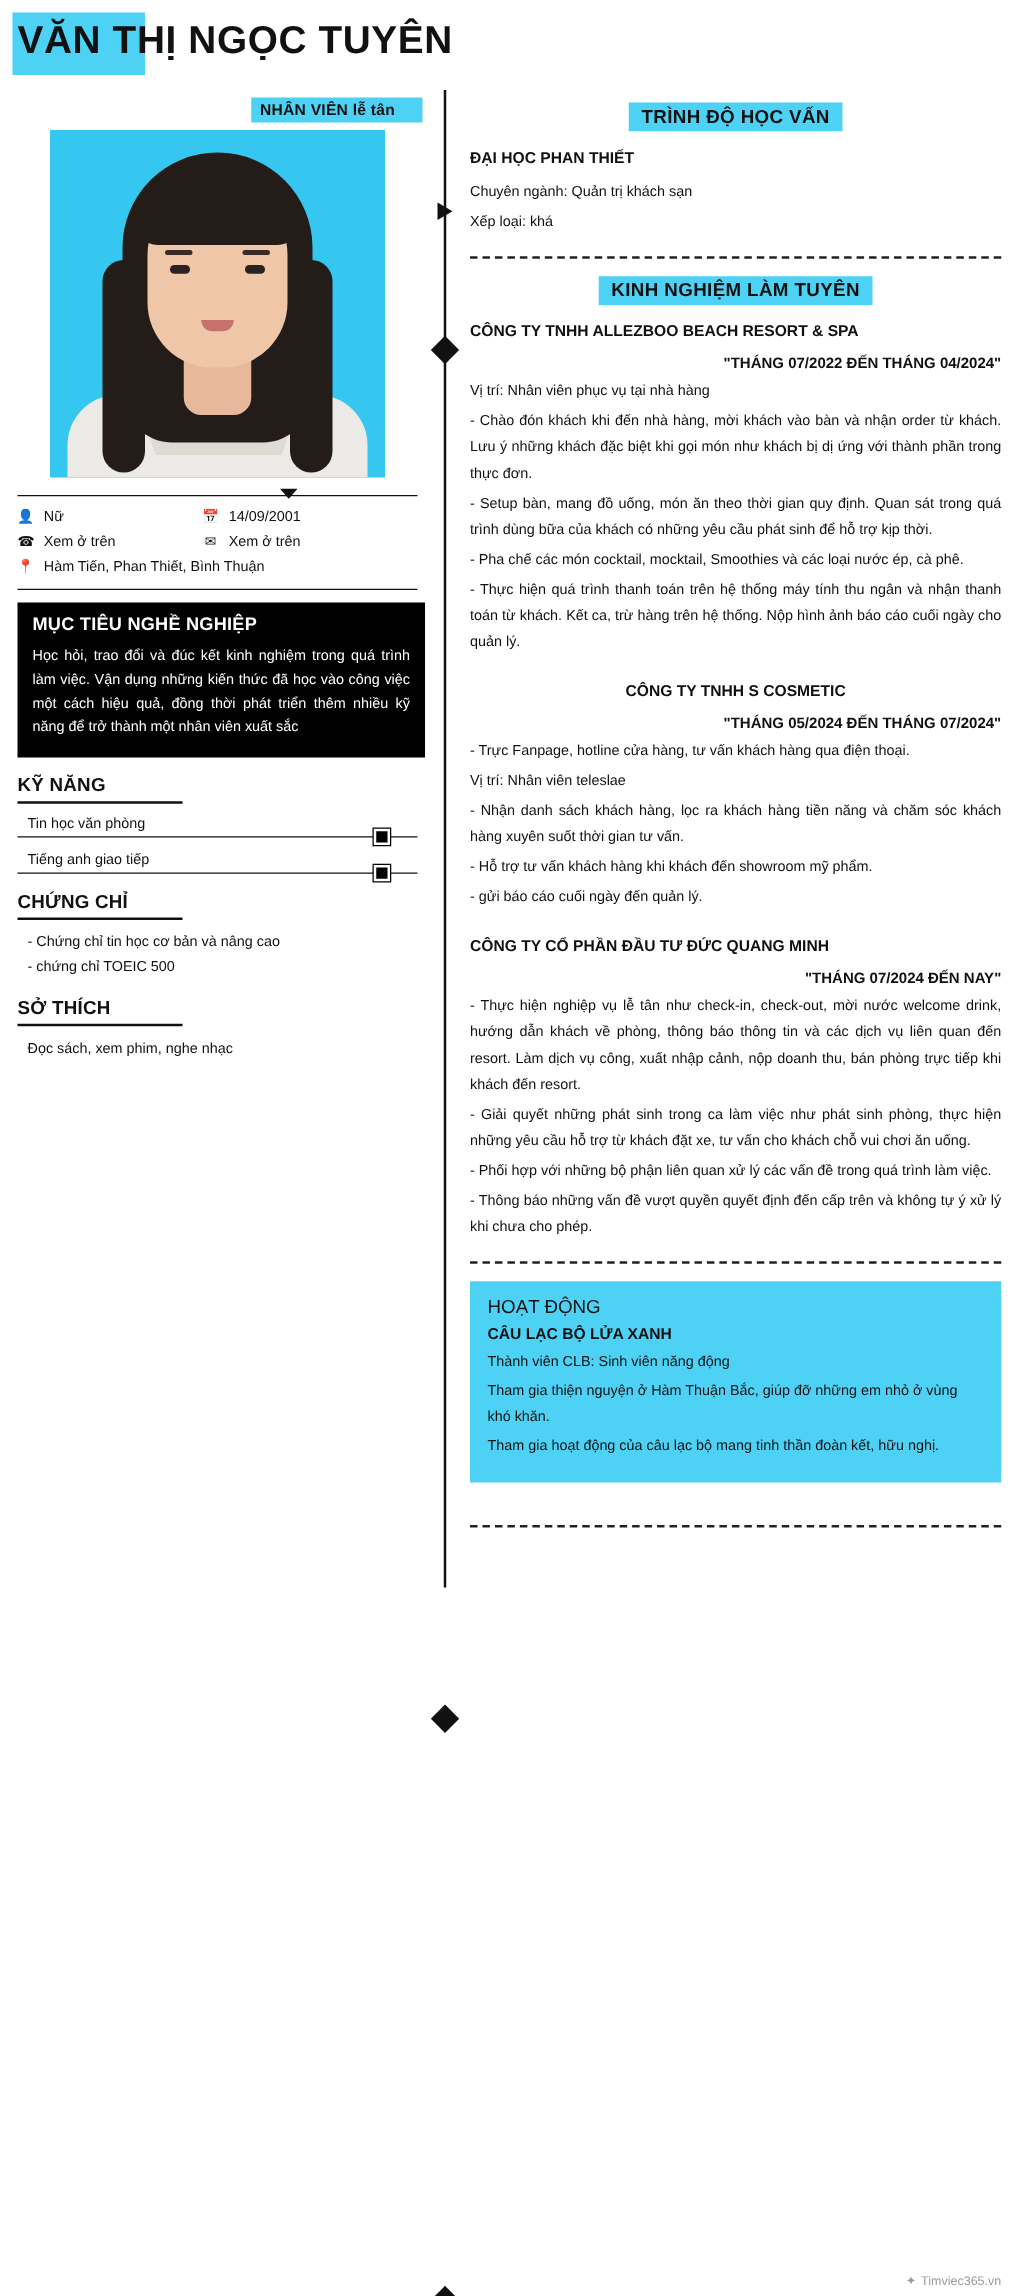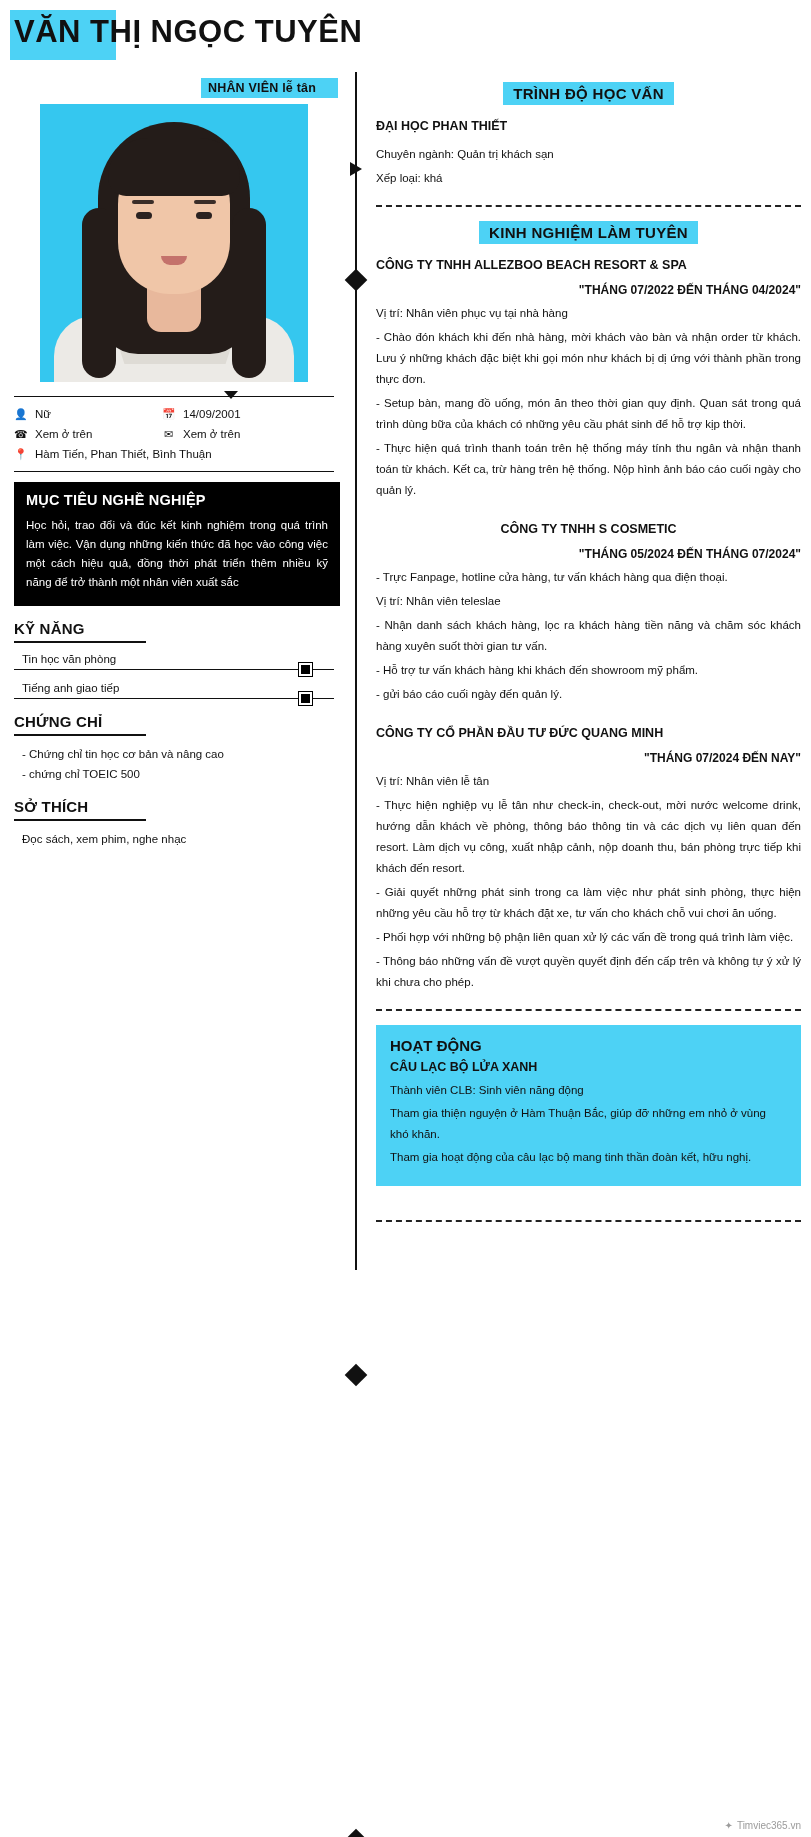--- a/index.html
+++ b/index.html
@@ -361,21 +361,21 @@
 
   
   .activity {
     background: #4dd2f5;
     margin: 0 0 0 12px;
     padding: 12px 14px 16px 14px;
   }
   .activity h3 {
     margin: 0 0 6px 0;
     font-size: 15px;
-    font-weight: bold;
+    font-weight: normal;
   }
   .activity h4 {
     margin: 0 0 6px 0;
     font-size: 12.5px;
     font-weight: bold;
   }
   .activity p {
     margin: 0 0 2px 0;
     font-size: 11.5px;
     line-height: 21px;
@@ -516,41 +516,41 @@
         <div class="r-center">
           <span class="r-title">KINH NGHIỆM LÀM TUYÊN</span>
         </div>
 
         <div>
           <div class="r-sub" style="text-align:justify">CÔNG TY TNHH ALLEZBOO BEACH RESORT &amp; SPA</div>
           <div class="r-period">"THÁNG 07/2022 ĐẾN THÁNG 04/2024"</div>
           <p class="r-line">Vị trí: Nhân viên phục vụ tại nhà hàng</p>
           <p class="r-line">- Chào đón khách khi đến nhà hàng, mời khách vào bàn và nhận order từ khách. Lưu ý những khách đặc biệt khi gọi món như khách bị dị ứng với thành phần trong thực đơn.</p>
           <p class="r-line">- Setup bàn, mang đồ uống, món ăn theo thời gian quy định. Quan sát trong quá trình dùng bữa của khách có những yêu cầu phát sinh để hỗ trợ kịp thời.</p>
+          <p class="r-line">- Pha chế các món cocktail, mocktail, Smoothies và các loại nước ép, cà phê.</p>
           <p class="r-line">- Thực hiện quá trình thanh toán trên hệ thống máy tính thu ngân và nhận thanh toán từ khách. Kết ca, trừ hàng trên hệ thống. Nộp hình ảnh báo cáo cuối ngày cho quản lý.</p>
         </div>
 
         <div class="block-gap"></div>
 
         <div>
           <div class="r-sub" style="text-align:center">CÔNG TY TNHH S COSMETIC</div>
           <div class="r-period">"THÁNG 05/2024 ĐẾN THÁNG 07/2024"</div>
           <p class="r-line">- Trực Fanpage, hotline cửa hàng, tư vấn khách hàng qua điện thoại.</p>
           <p class="r-line">Vị trí: Nhân viên teleslae</p>
           <p class="r-line">- Nhận danh sách khách hàng, lọc ra khách hàng tiền năng và chăm sóc khách hàng xuyên suốt thời gian tư vấn.</p>
           <p class="r-line">- Hỗ trợ tư vấn khách hàng khi khách đến showroom mỹ phẩm.</p>
           <p class="r-line">- gửi báo cáo cuối ngày đến quản lý.</p>
         </div>
 
         <div class="block-gap"></div>
 
         <div>
           <div class="r-sub" style="text-align:left">CÔNG TY CỔ PHẦN ĐẦU TƯ ĐỨC QUANG MINH</div>
           <div class="r-period">"THÁNG 07/2024 ĐẾN NAY"</div>
-          <p class="r-line">Vị trí: Nhân viên lễ tân</p>
           <p class="r-line">- Thực hiện nghiệp vụ lễ tân như check-in, check-out, mời nước welcome drink, hướng dẫn khách về phòng, thông báo thông tin và các dịch vụ liên quan đến resort. Làm dịch vụ công, xuất nhập cảnh, nộp doanh thu, bán phòng trực tiếp khi khách đến resort.</p>
           <p class="r-line">- Giải quyết những phát sinh trong ca làm việc như phát sinh phòng, thực hiện những yêu cầu hỗ trợ từ khách đặt xe, tư vấn cho khách chỗ vui chơi ăn uống.</p>
           <p class="r-line">- Phối hợp với những bộ phận liên quan xử lý các vấn đề trong quá trình làm việc.</p>
           <p class="r-line">- Thông báo những vấn đề vượt quyền quyết định đến cấp trên và không tự ý xử lý khi chưa cho phép.</p>
         </div>
       </div>
 
       <div class="rsec">
           <div class="dashed"></div>
         </div>

